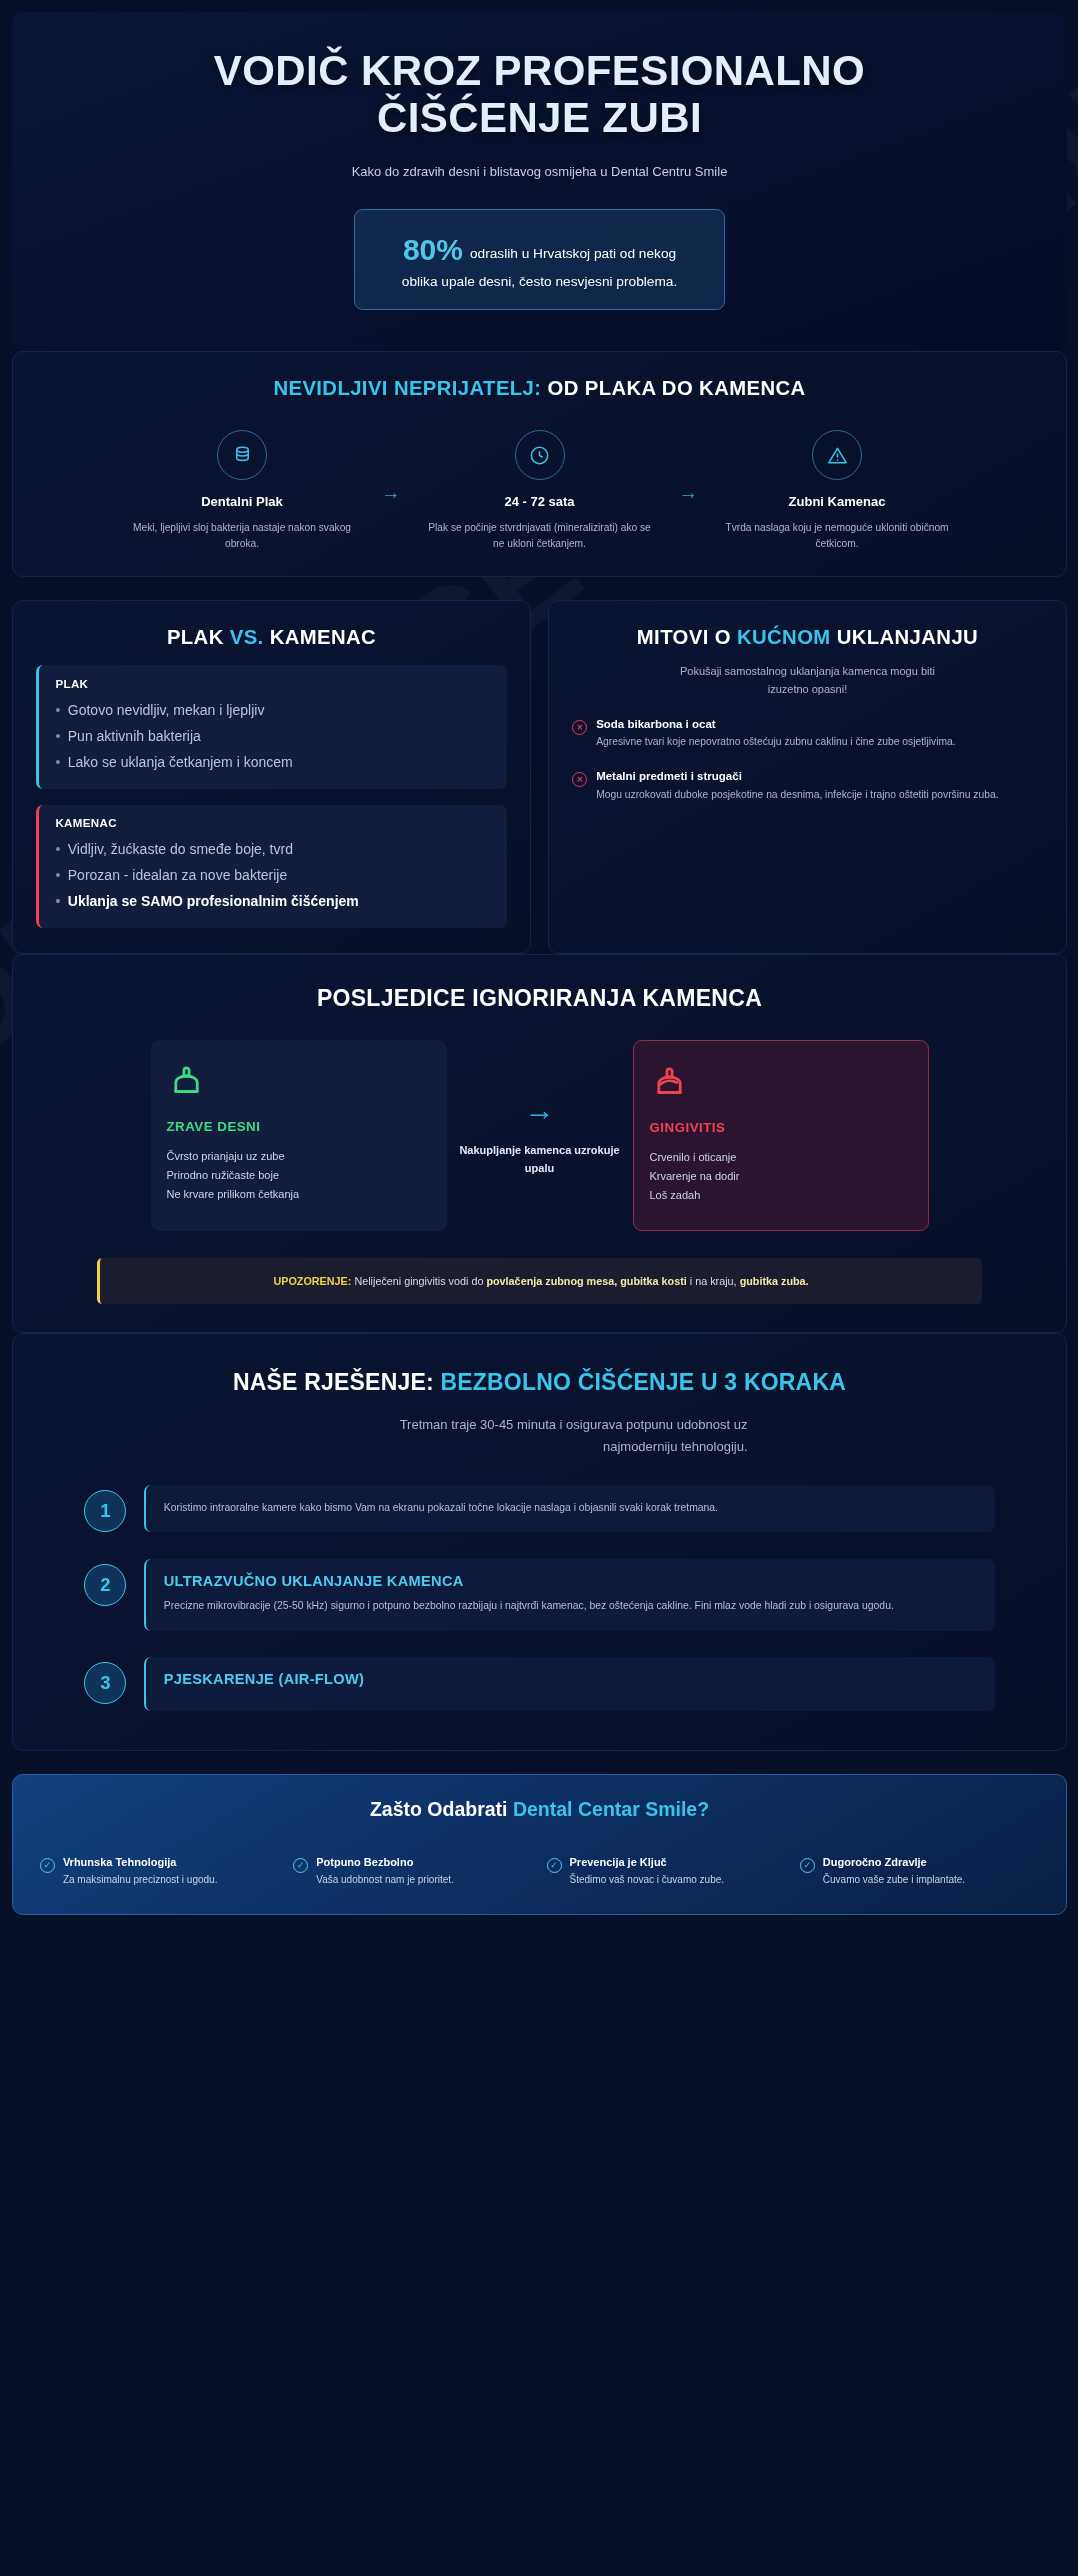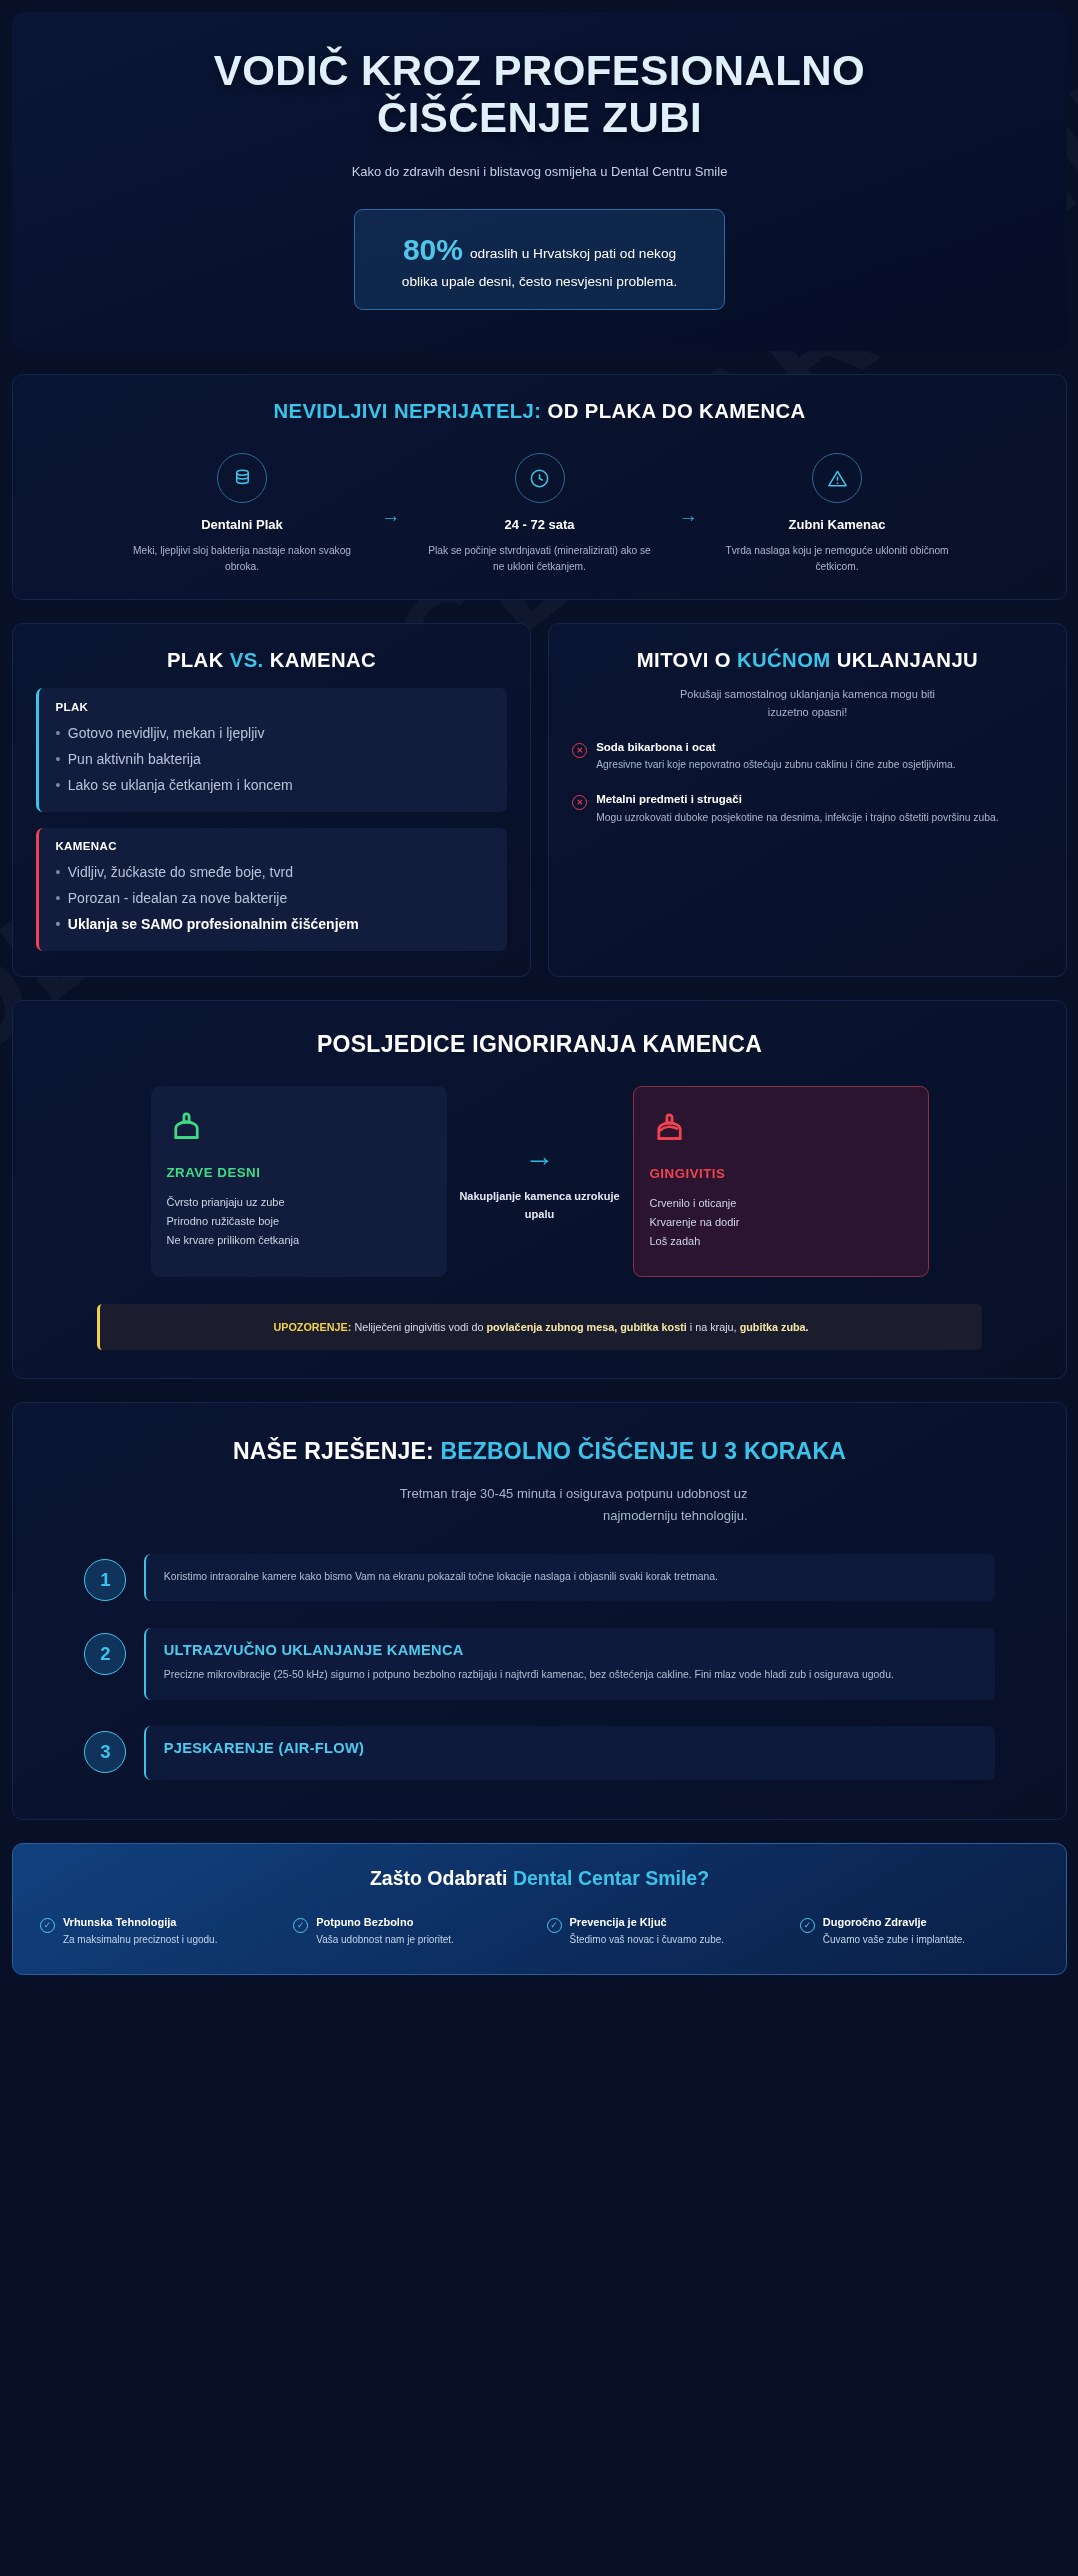--- a/index.html
+++ b/index.html
@@ -76,21 +76,20 @@
     font-size: 13.7px;
     font-weight: 400;
     color: #ffffff;
   }
 
   
   .card {
     background: linear-gradient(150deg, #0a1533 0%, #081028 100%);
     border: 0.9px solid #15244b;
     border-radius: 10.6px;
-    margin-top: 23px;
     padding: 25px 23px;
   }
   .card-title {
     text-align: center;
     font-size: 20.3px;
     font-weight: 800;
     color: #ffffff;
     letter-spacing: 0.4px;
   }
   .accent { color: #3bc4ea; }
@@ -230,21 +229,21 @@
   
   .footer {
     margin-top: 23px;
     background: linear-gradient(150deg, #11417e 0%, #0c2b5c 60%, #0a1f45 100%);
     border: 0.9px solid #2a5e9e;
     border-radius: 10.6px;
     padding: 23px 26.5px 26.5px 26.5px;
   }
   .footer h2 {
     text-align: center; font-size: 19.5px; font-weight: 800; color: #fff;
-    margin-bottom: 26px;
+    margin-bottom: 35px;
   }
   .benefits { display: flex; gap: 14px; }
   .benefit { flex: 1; display: flex; gap: 8px; align-items: flex-start; }
   .chk {
     flex: 0 0 auto; width: 15px; height: 15px; border-radius: 50%;
     border: 1.3px solid #55c8ec; color: #55c8ec; font-size: 8.8px;
     display: flex; align-items: center; justify-content: center; margin-top: 1.8px;
   }
   .benefit .bt { font-size: 11px; font-weight: 800; color: #fff; margin-bottom: 3.5px; }
   .benefit .bd { font-size: 10px; color: #c3d3e8; line-height: 1.55; }

